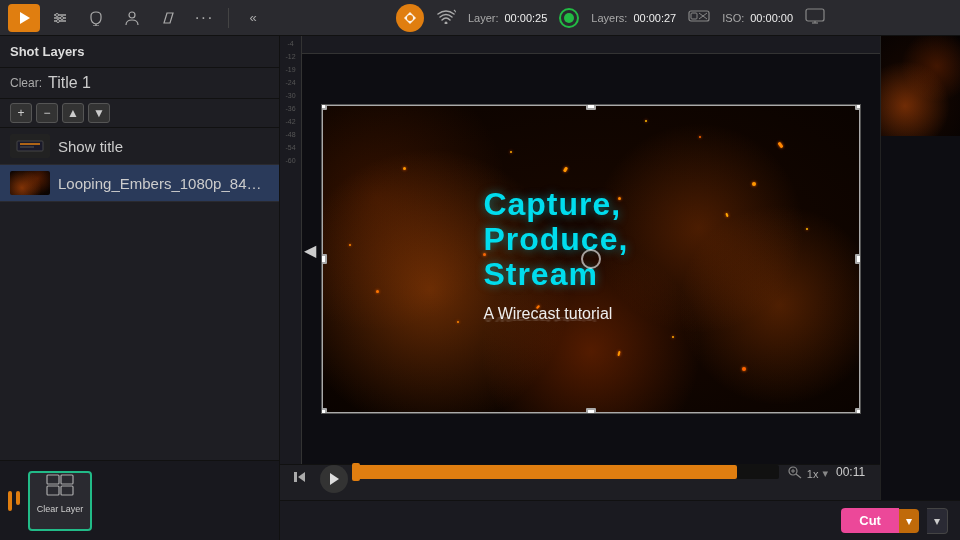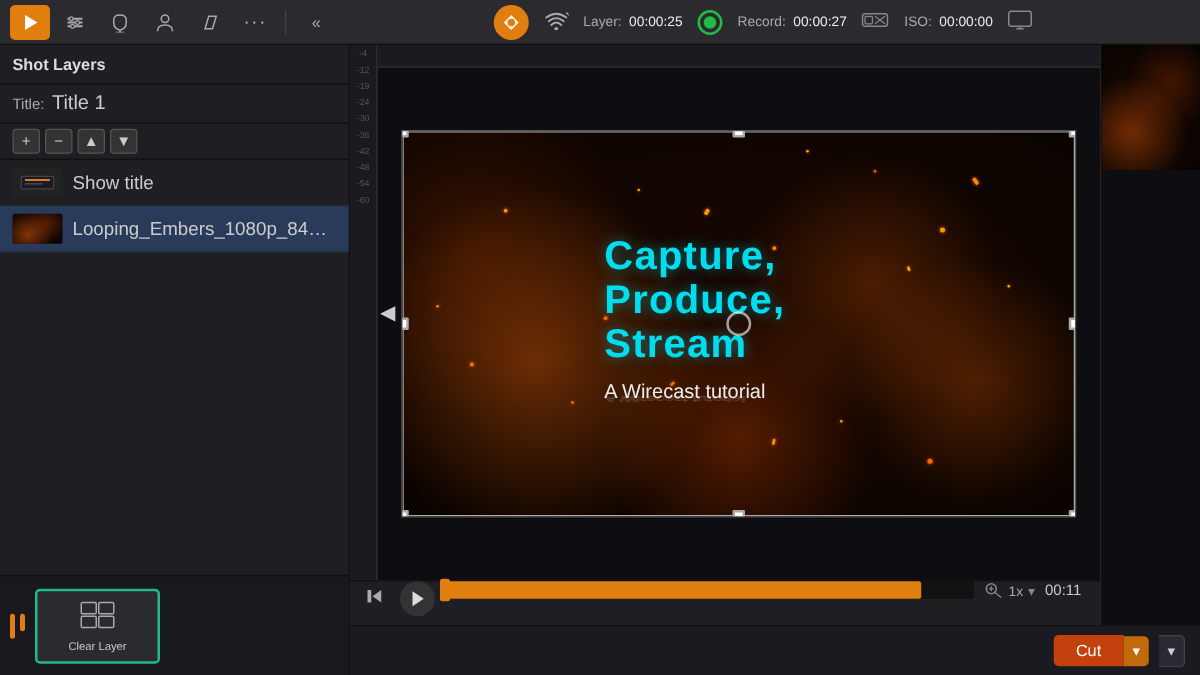--- a/index.html
+++ b/index.html
@@ -187,29 +187,28 @@
       height: 20px;
       background: #e07e10;
       border-radius: 2px;
     }
     .tl-bar.short {
       height: 14px;
     }
 
     
     .shot-thumb {
-      width: 100px;
+      width: 64px;
       height: 60px;
       border-radius: 4px;
       border: 2px solid #22bb88;
       background: #2a2a30;
       display: flex;
       flex-direction: column;
       align-items: center;
-      justify-content: center;
       cursor: pointer;
       position: relative;
     }
     .shot-thumb .icon {
       font-size: 20px;
       margin-bottom: 2px;
     }
     .shot-thumb .label {
       font-size: 9px;
       color: #ccc;
@@ -443,24 +442,24 @@
       gap: 8px;
       border-top: 1px solid #111;
     }
     .cut-btn {
       display: flex;
       align-items: center;
       gap: 0;
       cursor: pointer;
     }
     .cut-main {
-      background: #c2410c;
+      background: #ec4899;
       color: #fff;
       font-size: 13px;
-      font-weight: 400;
+      font-weight: 700;
       padding: 5px 18px;
       border-radius: 4px 0 0 4px;
       border: none;
       cursor: pointer;
     }
     .cut-arrow {
       background: #c06a0a;
       color: #fff;
       padding: 5px 7px;
       border-radius: 0 4px 4px 0;
@@ -604,21 +603,21 @@
     <div class="stream-badge">
       <span>Layer:</span>
       <span style="color:#eee; font-variant-numeric: tabular-nums;">00:00:25</span>
     </div>
 
     <div class="record-dot">
       <div class="record-dot-inner"></div>
     </div>
 
     <div class="stream-badge">
-      <span>Record:</span>
+      <span>Layers:</span>
       <span style="color:#eee; font-variant-numeric: tabular-nums;">00:00:27</span>
     </div>
 
     <div style="color:#999; font-size:13px;">
       <svg width="22" height="16" viewBox="0 0 22 16">
         <rect x="1" y="3" width="20" height="10" rx="2" fill="none" stroke="#888" stroke-width="1.2"></rect>
         <rect x="3" y="5" width="6" height="6" rx="1" fill="none" stroke="#888" stroke-width="1"></rect>
         <line x1="11" y1="5" x2="19" y2="11" stroke="#888" stroke-width="1"></line>
         <line x1="11" y1="11" x2="19" y2="5" stroke="#888" stroke-width="1"></line>
       </svg>
@@ -639,21 +638,21 @@
   </div>
 </div>
 
 <div class="main-layout">
 
   <div class="left-panel">
     <div class="panel-header">
       <span>Shot Layers</span>
     </div>
     <div class="panel-name-row">
-      <label>Title:</label>
+      <label>Clear:</label>
       <span>Title 1</span>
     </div>
     <div class="panel-toolbar">
       <div class="panel-tb-btn">+</div>
       <div class="panel-tb-btn">−</div>
       <div class="panel-tb-btn">▲</div>
       <div class="panel-tb-btn">▼</div>
     </div>
     <div class="layer-list">
 

